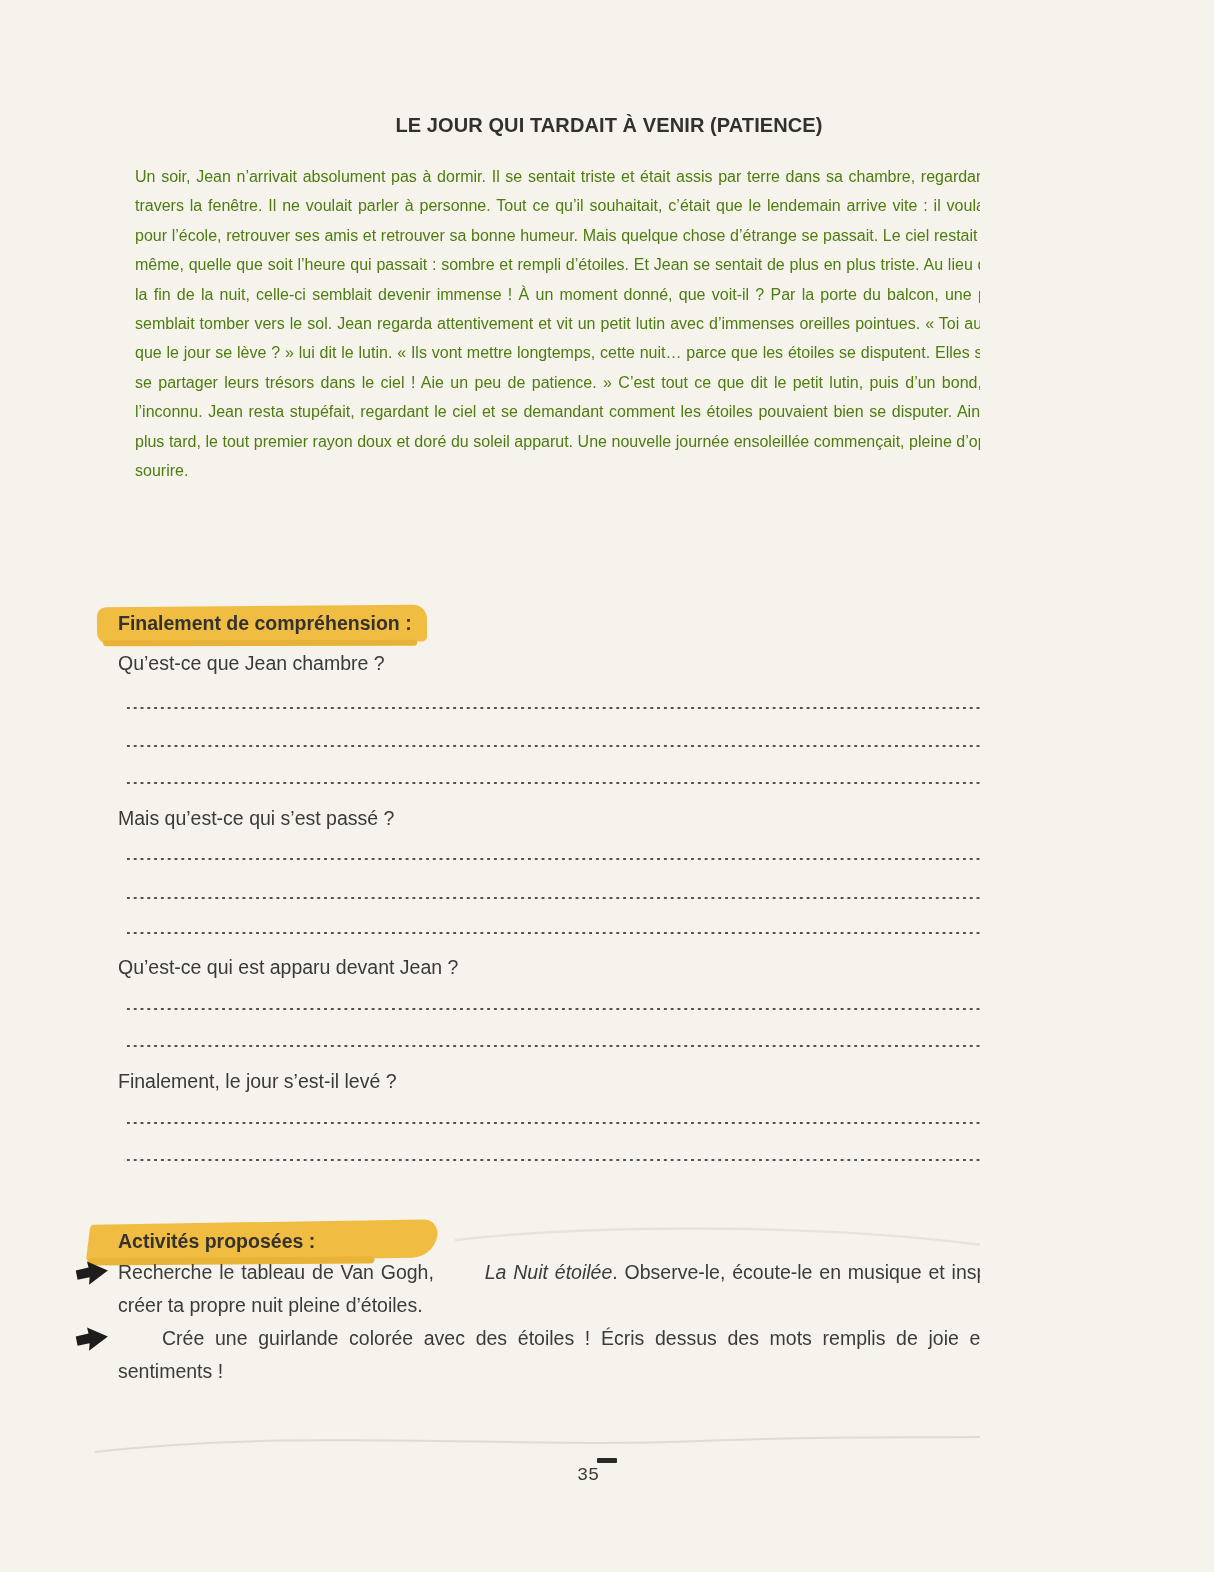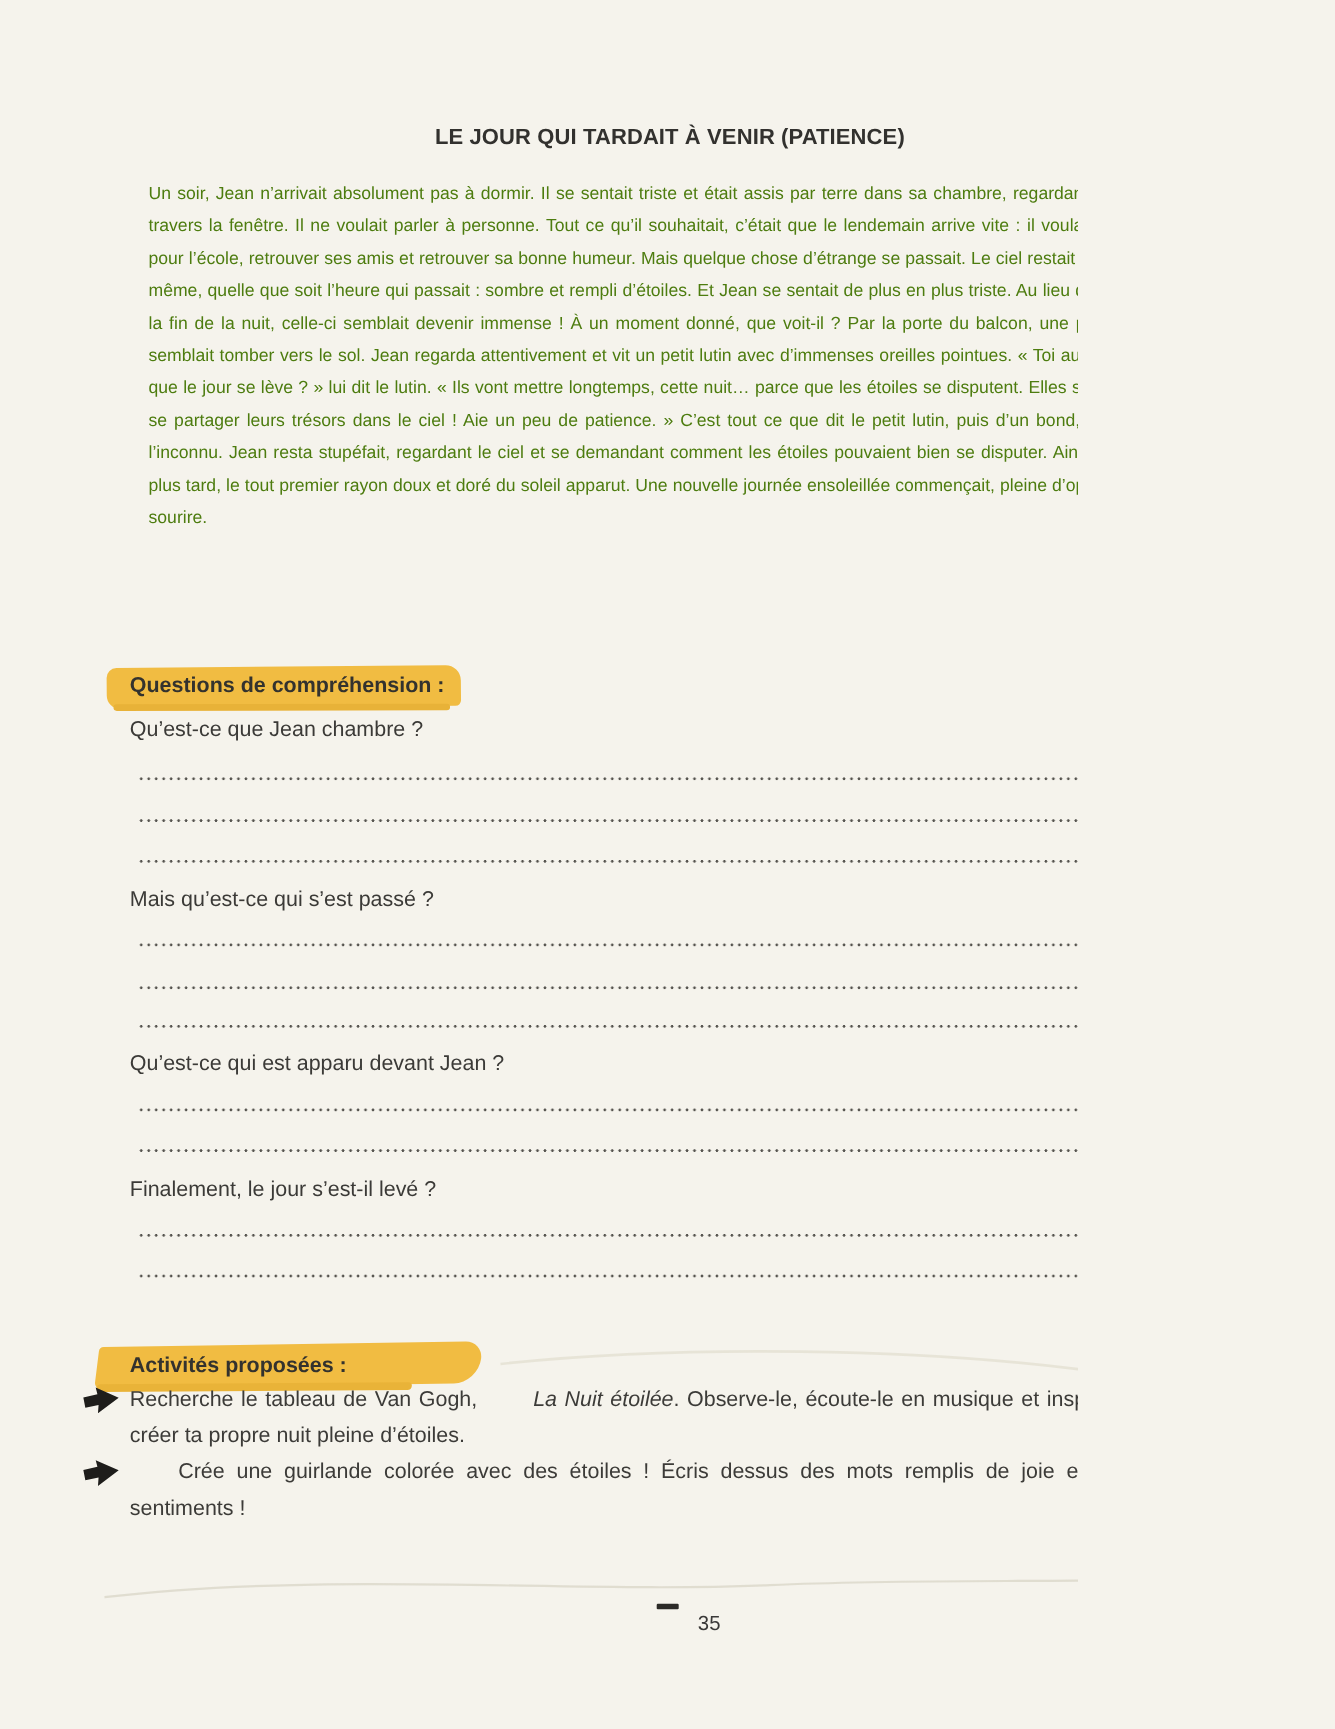--- a/index.html
+++ b/index.html
@@ -53,22 +53,22 @@
   .arrow-up svg{transform:rotate(-52deg);}
 
   .sidebar-text{
     position:absolute;left:1112px;top:1143px;height:312px;width:22px;
     writing-mode:vertical-rl;transform:rotate(180deg);
     font-size:13.5px;letter-spacing:0.2px;color:#45433f;white-space:nowrap;
   }
 
   .page-dash{position:absolute;left:597px;top:1458px;width:20px;height:4.5px;
     background:#2b2a27;border-radius:1px;}
-  .page-num{position:absolute;left:595px;top:1465px;width:60px;text-align:right;
-    font-size:18.5px;color:#3a3938;}
+  .page-num{position:absolute;left:577px;top:1465px;width:60px;text-align:left;
+    font-size:18.5px;color:#3a3938;font-family:Liberation Mono, monospace;}
 
   .brand{
     position:absolute;left:1060px;top:1464px;
     font-family:Liberation Sans, sans-serif;font-weight:bold;
     font-size:17px;letter-spacing:0.5px;color:#1b1a18;
   }
 
   .deco{position:absolute;left:0;top:0;pointer-events:none;}
   em{margin-left:44px;}
 </style>
@@ -76,21 +76,21 @@
 <body>
 
 <div class="page">
 
   <h1 class="title">LE JOUR QUI TARDAIT À VENIR (PATIENCE)</h1>
 
   <p class="story">Un soir, Jean n’arrivait absolument pas à dormir. Il se sentait triste et était assis par terre dans sa chambre, regardant les étoiles à travers la fenêtre. Il ne voulait parler à personne. Tout ce qu’il souhaitait, c’était que le lendemain arrive vite : il voulait se préparer pour l’école, retrouver ses amis et retrouver sa bonne humeur. Mais quelque chose d’étrange se passait. Le ciel restait exactement le même, quelle que soit l’heure qui passait : sombre et rempli d’étoiles. Et Jean se sentait de plus en plus triste. Au lieu d’avancer vers la fin de la nuit, celle-ci semblait devenir immense ! À un moment donné, que voit-il ? Par la porte du balcon, une petite créature semblait tomber vers le sol. Jean regarda attentivement et vit un petit lutin avec d’immenses oreilles pointues. « Toi aussi, tu attends que le jour se lève ? » lui dit le lutin. « Ils vont mettre longtemps, cette nuit… parce que les étoiles se disputent. Elles se battent pour se partager leurs trésors dans le ciel ! Aie un peu de patience. » C’est tout ce que dit le petit lutin, puis d’un bond, il sauta dans l’inconnu. Jean resta stupéfait, regardant le ciel et se demandant comment les étoiles pouvaient bien se disputer. Ainsi, des heures plus tard, le tout premier rayon doux et doré du soleil apparut. Une nouvelle journée ensoleillée commençait, pleine d’optimisme et de sourire.</p>
 
   <div class="marker-label" style="top:612px;left:118px;">
     <span class="hl q-hl"></span>
-    <span class="label-text">Questions de compréhension :</span>
+    <span class="label-text">Finalement de compréhension :</span>
   </div>
 
   <div class="question" style="top:652px;">Qu’est-ce que Jean chambre ?</div>
   <div class="answer-line" style="top:706px;"></div>
   <div class="answer-line" style="top:744px;"></div>
   <div class="answer-line" style="top:781px;"></div>
 
   <div class="question" style="top:807px;">Mais qu’est-ce qui s’est passé ?</div>
   <div class="answer-line" style="top:857px;"></div>
   <div class="answer-line" style="top:896px;"></div>

